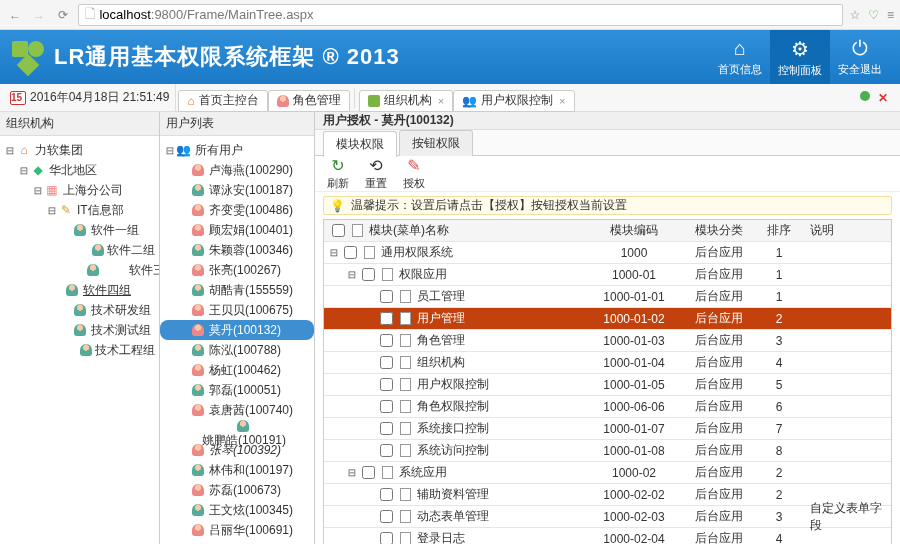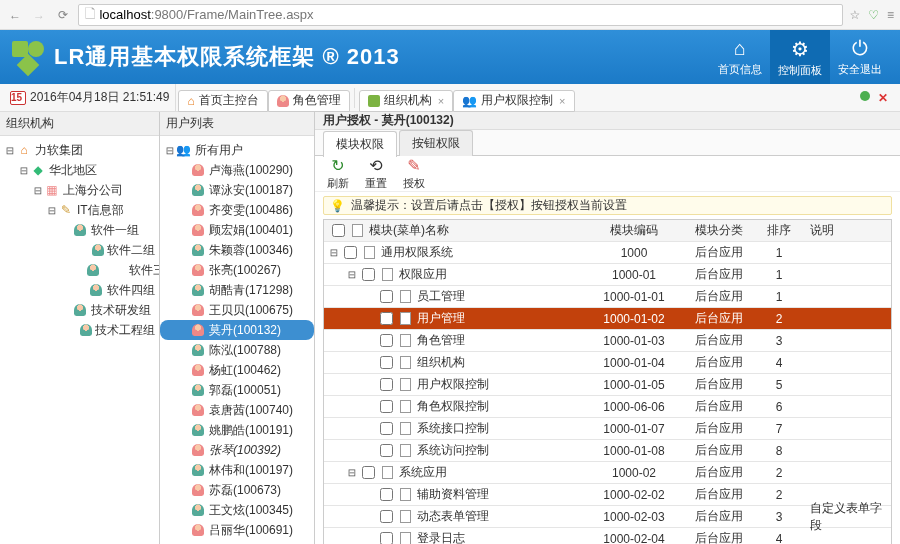--- a/index.html
+++ b/index.html
@@ -208,33 +208,40 @@
           </span>
           <span class="tree-label">软件二组</span>
         </div>
         <div class="tree-node" style="padding-left: 60px; gap: 27px;">
           <span class="tree-toggle"></span>
           <span class="tree-icon">
             <span class="ico-user alt"></span>
           </span>
           <span class="tree-label">软件三组</span>
         </div>
-        <div class="tree-node" style="padding-left: 76px;">
+        <div class="tree-node" style="padding-left: 52px; text-decoration: underline;">
           <span class="tree-toggle"></span>
           <span class="tree-icon">
             <span class="ico-user alt"></span>
           </span>
           <span class="tree-label">软件四组</span>
         </div>
         <div class="tree-node" style="padding-left: 60px;">
           <span class="tree-toggle"></span>
           <span class="tree-icon">
             <span class="ico-user alt"></span>
           </span>
           <span class="tree-label">技术研发组</span>
+        </div>
+        <div class="tree-node" style="padding-left: 60px;">
+          <span class="tree-toggle"></span>
+          <span class="tree-icon">
+            <span class="ico-user alt"></span>
+          </span>
+          <span class="tree-label">技术测试组</span>
         </div>
         <div class="tree-node" style="padding-left: 60px; margin-left: 20px;">
           <span class="tree-toggle"></span>
           <span class="tree-icon">
             <span class="ico-user alt"></span>
           </span>
           <span class="tree-label">技术工程组</span>
         </div>
       </div>
   </div>
@@ -288,21 +295,21 @@
           <span class="tree-icon">
             <span class="ico-user"></span>
           </span>
           <span class="tree-label">张亮(100267)</span>
         </div>
         <div class="tree-node" style="padding-left: 18px;">
           <span class="tree-toggle"></span>
           <span class="tree-icon">
             <span class="ico-user alt"></span>
           </span>
-          <span class="tree-label">胡酷青(171298)</span>
+          <span class="tree-label">胡酷青(155559)</span>
         </div>
         <div class="tree-node" style="padding-left: 18px;">
           <span class="tree-toggle"></span>
           <span class="tree-icon">
             <span class="ico-user"></span>
           </span>
           <span class="tree-label">王贝贝(100675)</span>
         </div>
         <div class="tree-node selected" style="padding-left: 18px;">
           <span class="tree-toggle"></span>
@@ -332,21 +339,21 @@
           </span>
           <span class="tree-label">郭磊(100051)</span>
         </div>
         <div class="tree-node" style="padding-left: 18px;">
           <span class="tree-toggle"></span>
           <span class="tree-icon">
             <span class="ico-user"></span>
           </span>
           <span class="tree-label">袁唐茜(100740)</span>
         </div>
-        <div class="tree-node" style="padding-left: 18px;">
+        <div class="tree-node" style="padding-left: 18px; flex-direction: column;">
           <span class="tree-toggle"></span>
           <span class="tree-icon">
             <span class="ico-user alt"></span>
           </span>
           <span class="tree-label">姚鹏皓(100191)</span>
         </div>
         <div class="tree-node" style="padding-left: 18px; font-style: italic;">
           <span class="tree-toggle"></span>
           <span class="tree-icon">
             <span class="ico-user"></span>

